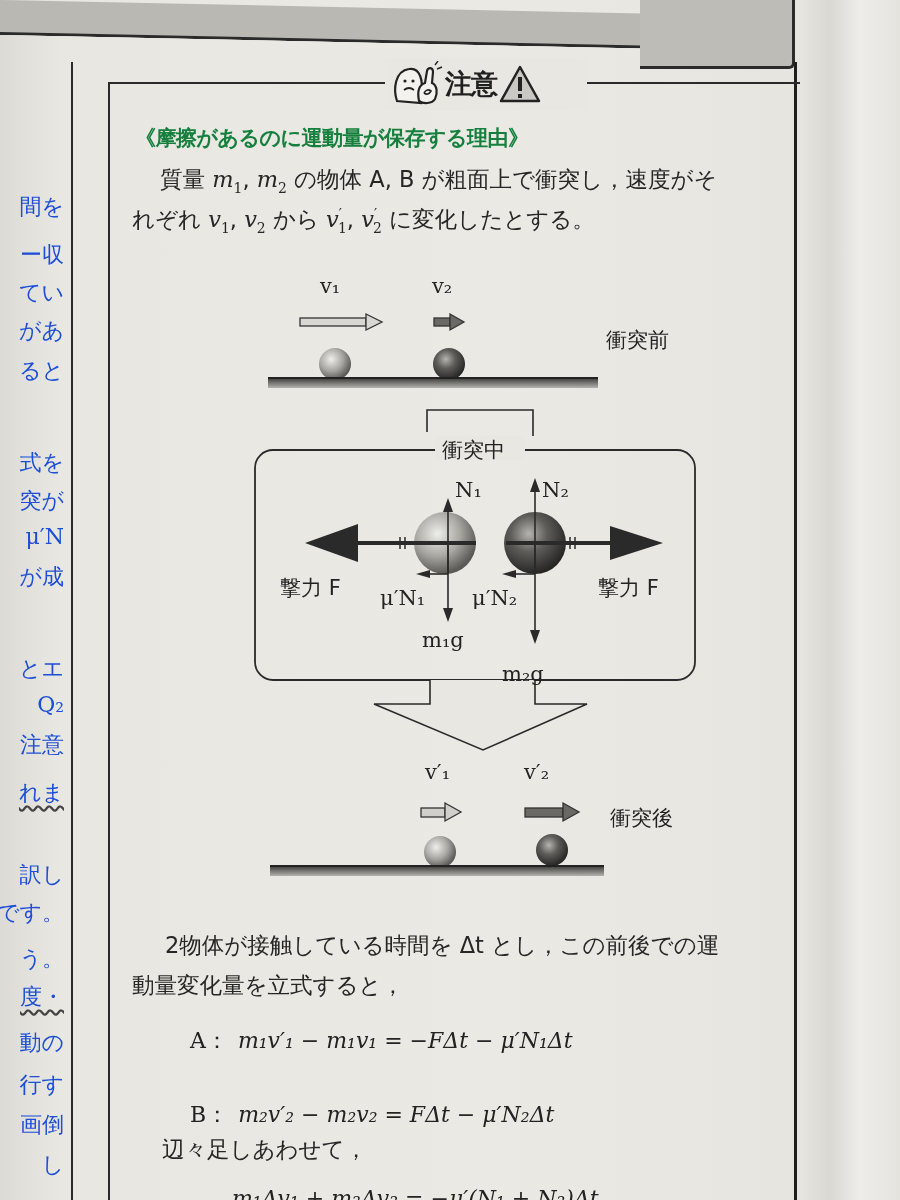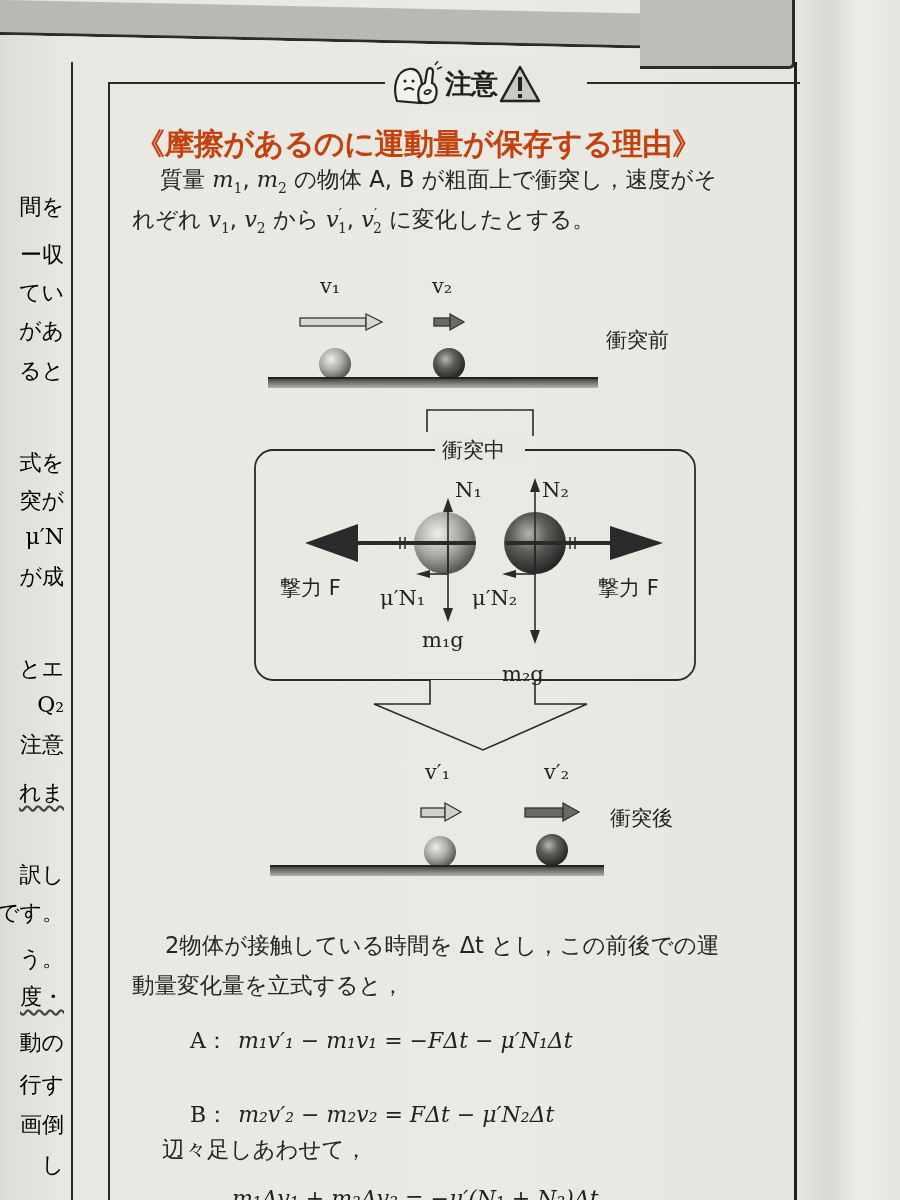--- a/index.html
+++ b/index.html
@@ -26,21 +26,21 @@
     background: #bdbcb7;
     border-right: 3px solid #2b2b2b;
     border-bottom: 3px solid #2b2b2b;
     border-bottom-right-radius: 6px;
   }
   .left-col {
     position: absolute; left: 0; top: 0; width: 72px; height: 1200px;
   }
   .left-col .frag {
     position: absolute; right: 8px; font-size: 22px; white-space: nowrap;
-    font-family: "DejaVu Serif", serif; color: #000000;
+    font-family: "DejaVu Serif", serif; color: #1d4ed8;
   }
   .left-col .frag.wavy { text-decoration: underline wavy #444; text-underline-offset: 5px; }
   .col-rule {
     position: absolute; left: 71px; top: 62px; width: 2px; height: 1140px; background: #2a2a2a;
   }
   .right-rule {
     position: absolute; left: 794px; top: 62px; width: 3px; height: 1140px; background: #1e1e1e;
   }
   .note-frame {
     position: absolute; left: 108px; top: 82px; width: 690px; height: 1130px;
@@ -49,22 +49,22 @@
   .note-header {
     position: absolute; left: 385px; top: 58px; height: 52px; width: 190px;
     background: #e8e7e2; display: flex; align-items: center; gap: 2px; padding: 0 6px;
   }
   .note-header .mascot { width: 52px; height: 46px; }
   .note-header .note-label {
     font-family: "DejaVu Sans", sans-serif; font-weight: bold; font-size: 27px; color: #1f1f1f; letter-spacing: -1px;
   }
   .note-header .warn { width: 42px; height: 38px; }
   .section-title {
-    position: absolute; left: 135px; top: 124px; font-size: 30px; font-weight: bold;
-    font-family: "DejaVu Sans", sans-serif; color: #c2410c; letter-spacing: -0.5px;
+    position: absolute; left: 135px; top: 124px; font-size: 21px; font-weight: bold;
+    font-family: "DejaVu Sans", sans-serif; color: #15803d; letter-spacing: -0.5px;
   }
   .para {
     position: absolute; left: 132px; font-size: 22.5px; color: #262626; white-space: nowrap;
     font-family: "DejaVu Sans", sans-serif;
   }
   .m { font-family: "DejaVu Serif", serif; font-style: italic; }
   .r { font-family: "DejaVu Serif", serif; font-style: normal; }
   sub, sup { font-size: 62%; }
   .figure { position: absolute; left: 250px; top: 260px; width: 480px; height: 640px; }
   .figure svg { position: absolute; left: 0; top: 0; }
@@ -221,21 +221,21 @@
   <span class="fig-label jp" style="left:192px; top:176px;">衝突中</span>
   <span class="fig-label math" style="left:205px; top:218px;">N₁</span>
   <span class="fig-label math" style="left:292px; top:218px;">N₂</span>
   <span class="fig-label jp" style="left:30px; top:314px;">撃力 F</span>
   <span class="fig-label jp" style="left:348px; top:314px;">撃力 F</span>
   <span class="fig-label math" style="left:130px; top:326px;">μ′N₁</span>
   <span class="fig-label math" style="left:222px; top:326px;">μ′N₂</span>
   <span class="fig-label math" style="left:172px; top:368px;">m₁g</span>
   <span class="fig-label math" style="left:252px; top:382px;margin-top:20px;">m₂g</span>
   <span class="fig-label math" style="left:175px; top:500px;text-align:right;">v′₁</span>
-  <span class="fig-label math" style="left:294px; top:500px;">v′₂</span>
+  <span class="fig-label math" style="left:274px; top:500px;">v′₂</span>
   <span class="fig-label jp" style="left:360px; top:544px;">衝突後</span>
 </div>
 
 <div class="para" style="top:930px; left:165px;">2物体が接触している時間を Δt とし，この前後での運</div>
 <div class="para" style="top:970px; left:132px;">動量変化量を立式すると，</div>
 
 <div class="eq" style="top:1026px;">
   <span class="lab">A：</span><span class="m">m₁v′₁ − m₁v₁ = −FΔt − μ′N₁Δt</span>
 </div>
 <div class="eq" style="top:1100px;">

